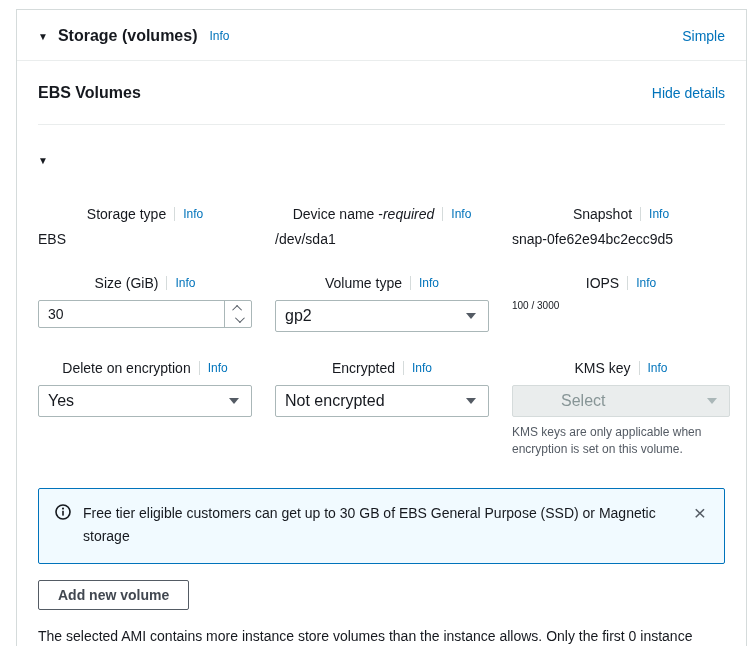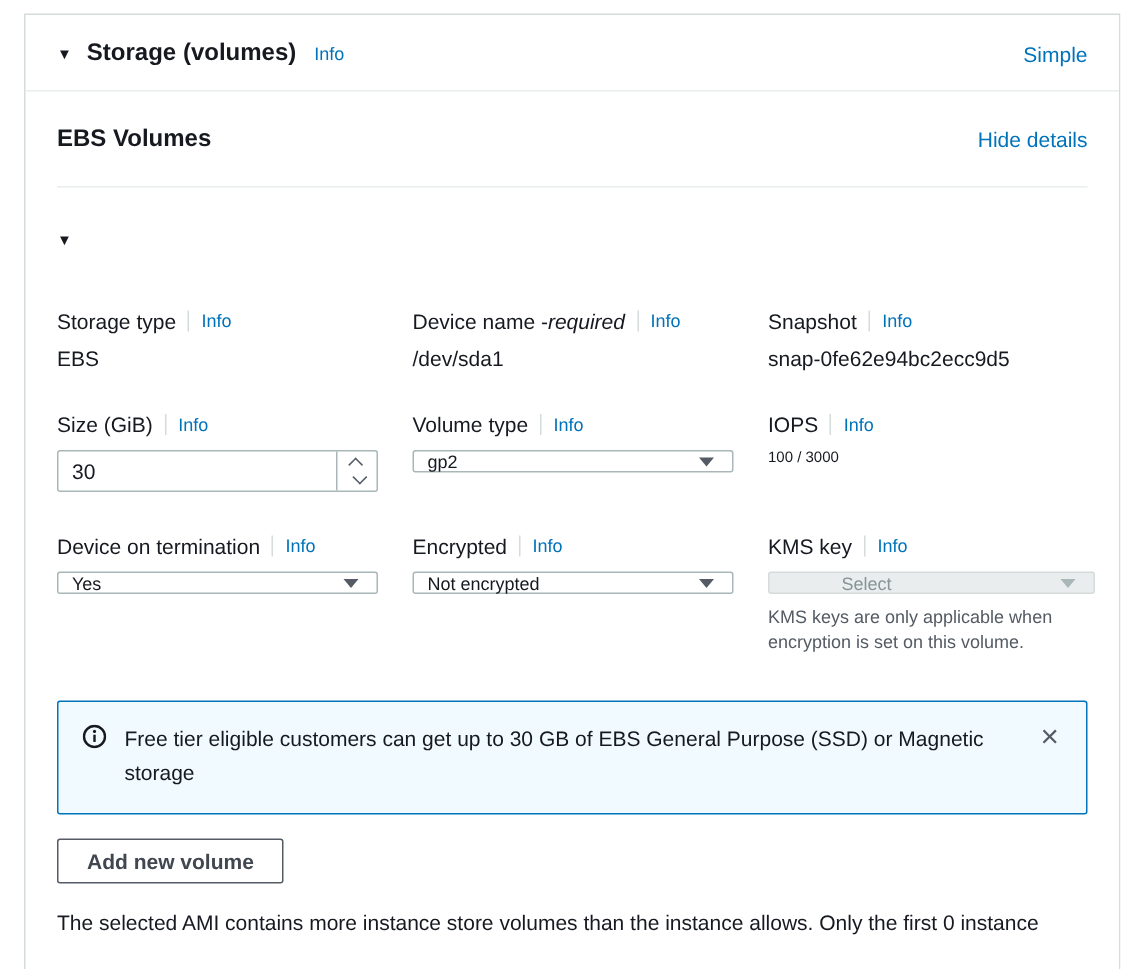--- a/index.html
+++ b/index.html
@@ -36,21 +36,21 @@
   .divider { border: none; border-top: 1px solid #eaeded; }
   .vol-title { display: flex; align-items: center; margin-top: 30px; font-size: 14px; }
   .vol-title .tri { margin-right: 12px; }
   .grid {
     display: grid;
     grid-template-columns: 214px 214px 218px;
     column-gap: 23px;
     row-gap: 28px;
     margin-top: 40px;
   }
-  .lbl { display: flex; align-items: center; font-size: 14px; color: #16191f; margin-bottom: 9px; white-space: nowrap; }
+  .lbl { display: flex; align-items: center; font-size: 14px; color: #16191f; margin-bottom: 9px; white-space: nowrap; justify-content: center; }
   .lbl em { font-style: italic; }
   .sep { display: inline-block; width: 1px; height: 14px; background: #d5dbdb; margin: 0 8px; }
   .val { font-size: 14px; color: #16191f; }
   .num-input {
     display: flex; align-items: stretch; height: 28px;
     border: 1px solid #aab7b8; border-radius: 2px; background: #fff;
   }
   .num-input input {
     flex: 1; border: none; outline: none; padding: 0 9px;
     font-size: 14px; font-family: inherit; color: #16191f; width: 100%;
@@ -58,23 +58,23 @@
   }
   .stepper {
     width: 27px; border-left: 1px solid #aab7b8;
     display: flex; flex-direction: column; align-items: center; justify-content: center;
     gap: 4px; cursor: pointer;
   }
   .chev-up, .chev-down { width: 7px; height: 7px; border-left: 1.6px solid #545b64; border-top: 1.6px solid #545b64; }
   .chev-up { transform: rotate(45deg) translateY(2px); }
   .chev-down { transform: rotate(225deg) translateY(2px); }
   .select {
-    height: 15px; border: 1px solid #aab7b8; border-radius: 2px; background: #fff;
+    height: 32px; border: 1px solid #aab7b8; border-radius: 2px; background: #fff;
     display: flex; align-items: center; justify-content: space-between;
-    padding: 0 12px 0 9px; font-size: 12px; cursor: pointer;
+    padding: 0 12px 0 9px; font-size: 16px; cursor: pointer;
   }
   .arrow {
     width: 0; height: 0;
     border-left: 5px solid transparent; border-right: 5px solid transparent;
     border-top: 6px solid #545b64;
   }
   .select.disabled { background: #eaeded; border-color: #d5dbdb; color: #879596; cursor: default; padding-left: 48px; }
   .select.disabled .arrow { border-top-color: #aab7b8; }
   .kms-help { font-size: 12px; color: #545b64; line-height: 1.4; margin-top: 7px; }
   .iops-val { font-size: 10px; margin-top: 8px; }
@@ -187,21 +187,21 @@
         <div class="lbl">
           <span>IOPS</span>
           <span class="sep"></span>
           <a class="info">Info</a>
         </div>
         <div class="iops-val">100 / 3000</div>
       </div>
 
       <div class="cell">
         <div class="lbl">
-          <span>Device on termination</span>
+          <span>Delete on encryption</span>
           <span class="sep"></span>
           <a class="info">Info</a>
         </div>
         <div class="select">
           <span>Yes</span>
           <span class="arrow"></span>
         </div>
       </div>
 
       <div class="cell">

